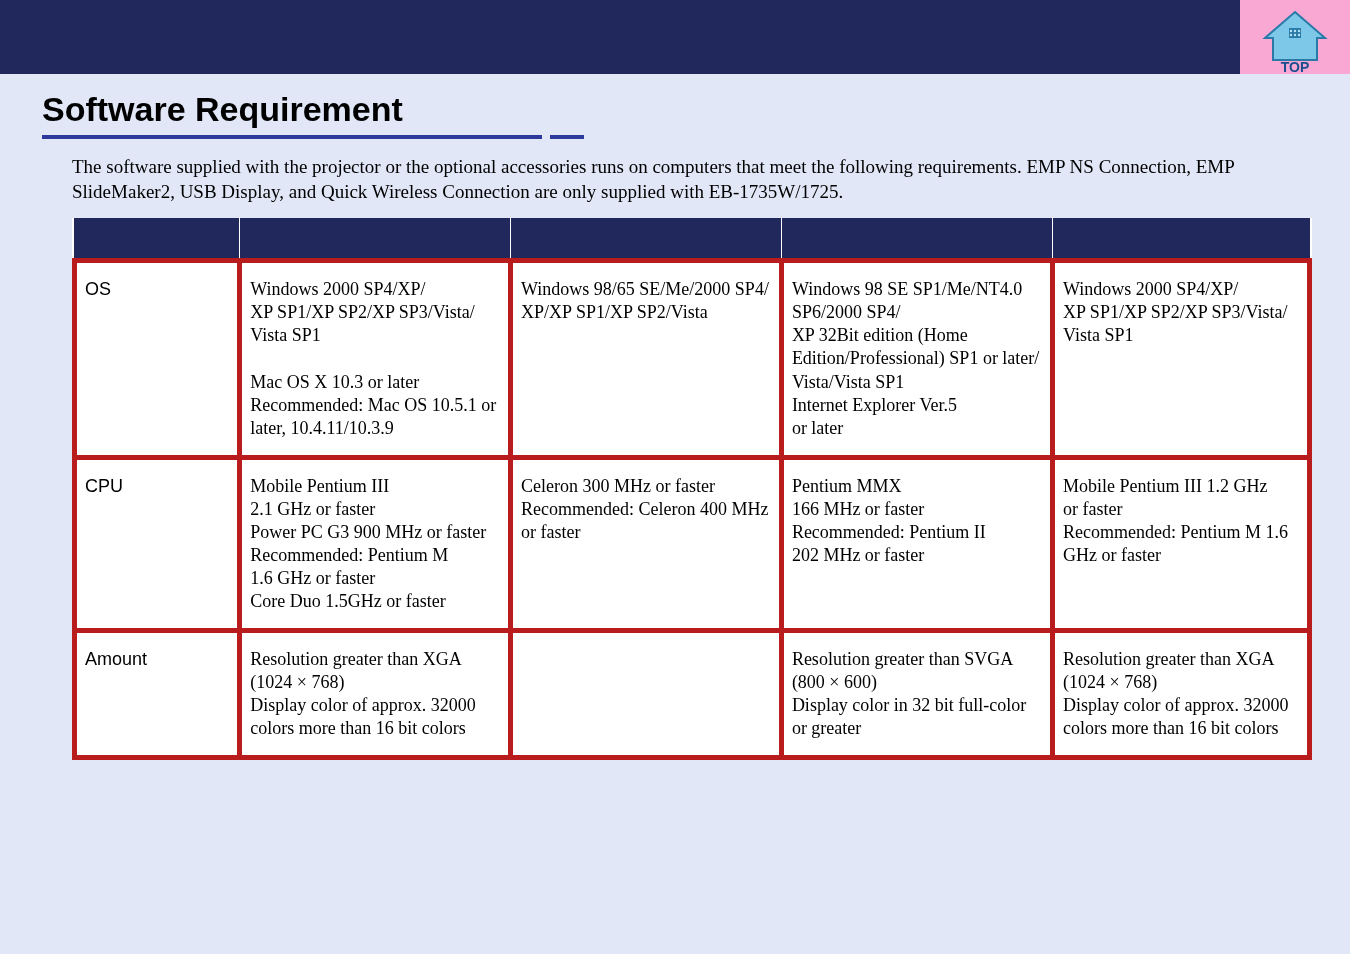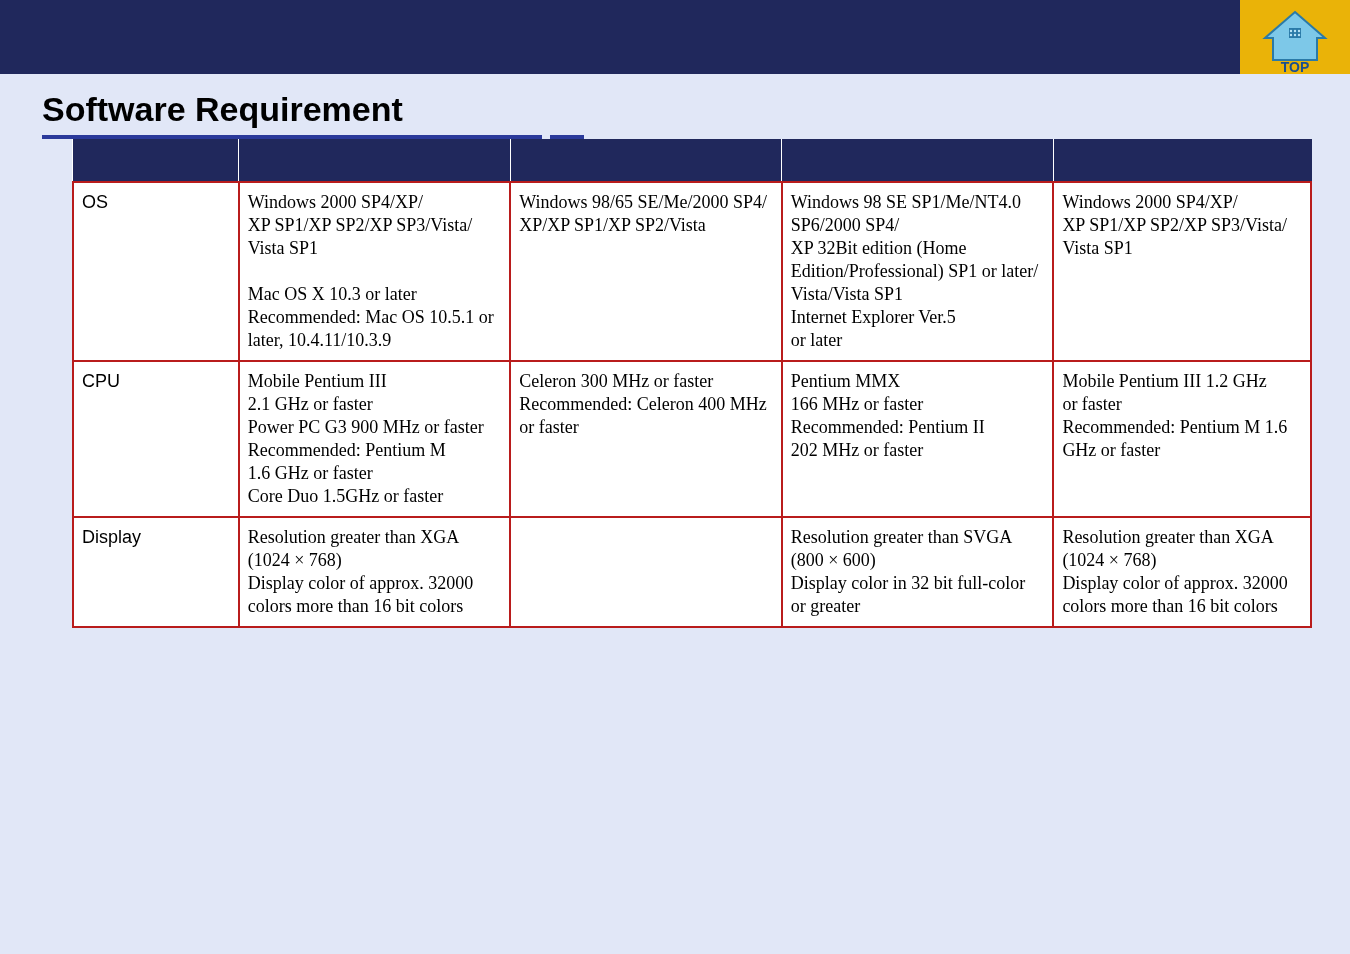--- a/index.html
+++ b/index.html
@@ -15,21 +15,21 @@
     height: 74px;
     width: 100%;
     display: flex;
   }
   .top-bar-left {
     background: #20285c;
     flex: 1;
     height: 100%;
   }
   .top-bar-right {
-    background: #eab308;
+    background: #f9a8d4;
     width: 110px;
     height: 100%;
     display: flex;
     align-items: flex-end;
     justify-content: center;
     position: relative;
   }
   .home-icon {
     width: 72px;
     height: 64px;
@@ -94,22 +94,22 @@
     border-top: 1px solid #20285c;
     border-right: 1px solid #fff;
   }
   table.spec th.header-row:first-child {
     border-left: 1px solid #20285c;
   }
   table.spec th.header-row:last-child {
     border-right: 1px solid #20285c;
   }
   table.spec td {
-    border: 2px solid #b91c1c;
-    padding: 8px 8px;
+    border: 5px solid #b91c1c;
+    padding: 15px 8px;
     vertical-align: top;
     line-height: 1.28;
   }
   table.spec td.rowlabel {
     font-family: Arial, Helvetica, sans-serif;
     font-weight: normal;
     font-size: 18px;
     width: 166px;
   }
   .col1 { width: 166px; }
@@ -140,20 +140,21 @@
         <circle cx="40" cy="25" r="1.2" fill="#b8e4f5"></circle>
         <text x="36" y="62" text-anchor="middle" font-family="Arial" font-size="14" font-weight="bold" fill="#1a4f8f">TOP</text>
       </svg>
     </div>
   </div>
 </div>
 
 <div class="content">
   <h1 class="section-title">Software Requirement</h1>
   <div class="title-underline"></div>
+  <p class="intro-text">The software supplied with the projector or the optional accessories runs on computers that meet the following requirements. EMP NS Connection, EMP SlideMaker2, USB Display, and Quick Wireless Connection are only supplied with EB-1735W/1725.</p>
 
   <div class="table-wrap">
     <table class="spec">
       <colgroup>
         <col class="col1">
           <col class="col2">
           <col class="col3">
           <col class="col4">
           <col class="col5">
       </colgroup>
@@ -198,21 +199,21 @@
 Recommended: Celeron 400 MHz or faster</td>
           <td style="white-space:pre-line">Pentium MMX
 166 MHz or faster
 Recommended: Pentium II
 202 MHz or faster</td>
           <td style="white-space:pre-line">Mobile Pentium III 1.2 GHz
 or faster
 Recommended: Pentium M 1.6 GHz or faster</td>
         </tr>
         <tr>
-          <td class="rowlabel" style="white-space:pre-line">Display</td>
+          <td class="rowlabel" style="white-space:pre-line">Amount</td>
           <td style="white-space:pre-line">Resolution greater than XGA (1024 × 768)
 Display color of approx. 32000 colors more than 16 bit colors</td>
           <td style="white-space:pre-line"></td>
           <td style="white-space:pre-line">Resolution greater than SVGA (800 × 600)
 Display color in 32 bit full-color or greater</td>
           <td style="white-space:pre-line">Resolution greater than XGA (1024 × 768)
 Display color of approx. 32000 colors more than 16 bit colors</td>
         </tr>
       </tbody>
     </table>

